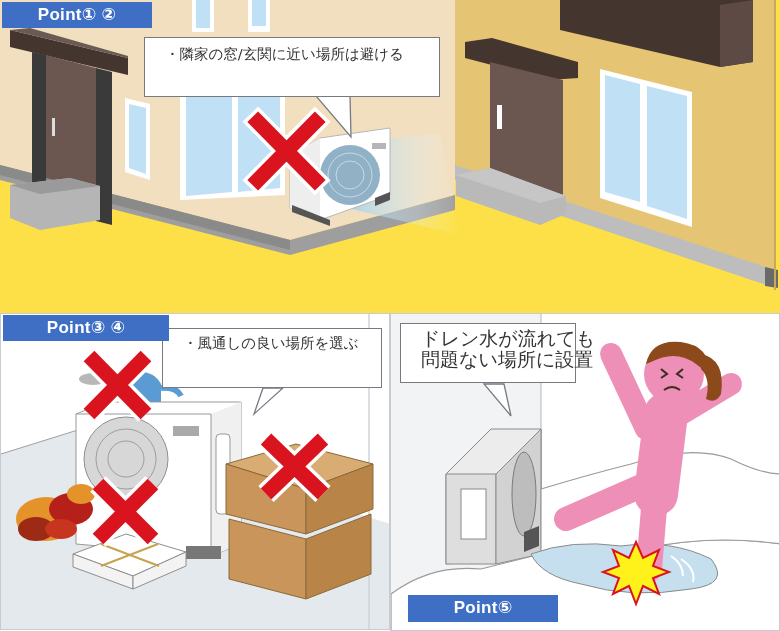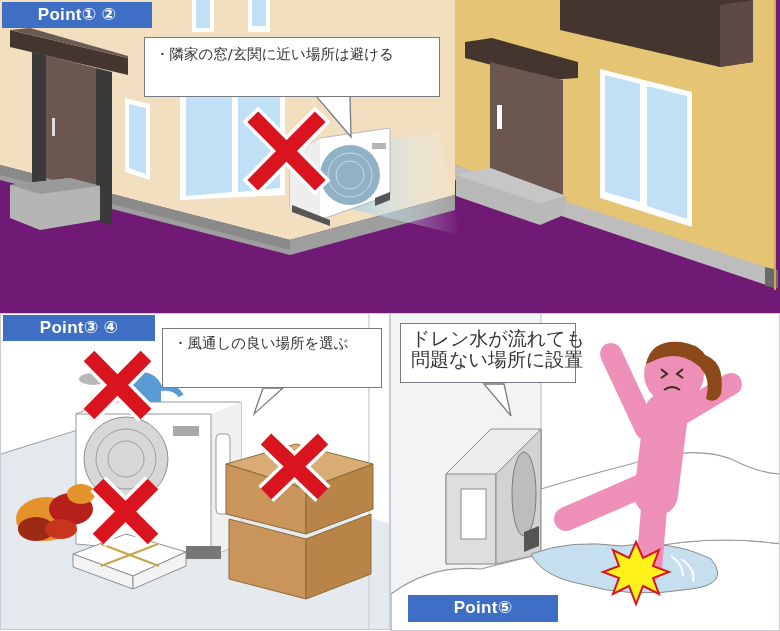--- a/index.html
+++ b/index.html
@@ -1,37 +1,37 @@
 <!DOCTYPE html>
 <html><head>
 <meta charset="utf-8">
 <style>
   * { box-sizing: border-box; margin: 0; padding: 0; }
   html, body { width: 780px; height: 631px; background: #ffffff; overflow: hidden; }
   body { font-family: "DejaVu Sans", "Liberation Sans", sans-serif; position: relative; }
 
   .panel { position: absolute; overflow: hidden; border: 1px solid #c8ccd2; }
-  #panel-1 { left: 0; top: 0; width: 780px; height: 361px; background: #701a75; border: none; border-bottom: 2px solid #cfd3d8; text-decoration: underline; }
+  #panel-1 { left: 0; top: 0; width: 780px; height: 361px; background: #fde047; border: none; border-bottom: 2px solid #cfd3d8; text-decoration: underline; }
   #panel-2 { left: 0; top: 313px; width: 390px; height: 317px; background: #ffffff; }
   #panel-3 { left: 390px; top: 313px; width: 390px; height: 318px; background: #ffffff; }
 
   .scene { position: absolute; left: 0; top: 0; }
 
   .point-tag {
     position: absolute; height: 26px; background: #3f6fc4; color: #ffffff;
     font-family: "Liberation Sans", "DejaVu Sans", sans-serif; font-weight: bold; font-size: 17px;
     line-height: 26px; text-align: center; letter-spacing: 0.3px; z-index: 5;
   }
   #tag-1 { left: 2px; top: 2px; width: 150px; }
-  #tag-2 { left: 2px; top: 1px; width: 152px; }
+  #tag-2 { left: 2px; top: 1px; width: 166px; }
   #tag-3 { left: 17px; top: 281px; width: 150px; height: 27px; }
 
   .callout {
     position: absolute; background: #ffffff; border: 1.3px solid #777a80;
-    font-size: 14.5px; line-height: 21px; color: #333333; padding: 4px 10px; z-index: 4;
+    font-size: 14.5px; line-height: 21px; color: #333333; padding: 4px 20px; z-index: 4;
     white-space: nowrap;
   }
   .callout .line { display: block; }
   #callout-1 { left: 144px; top: 37px; width: 296px; height: 60px; padding-top: 6px; }
   #callout-2 { left: 162px; top: 328px; width: 220px; height: 60px; }
   #callout-3 { left: 400px; top: 323px; width: 176px; height: 60px; font-size: 19px; }
 </style>
 </head>
 <body>
 

